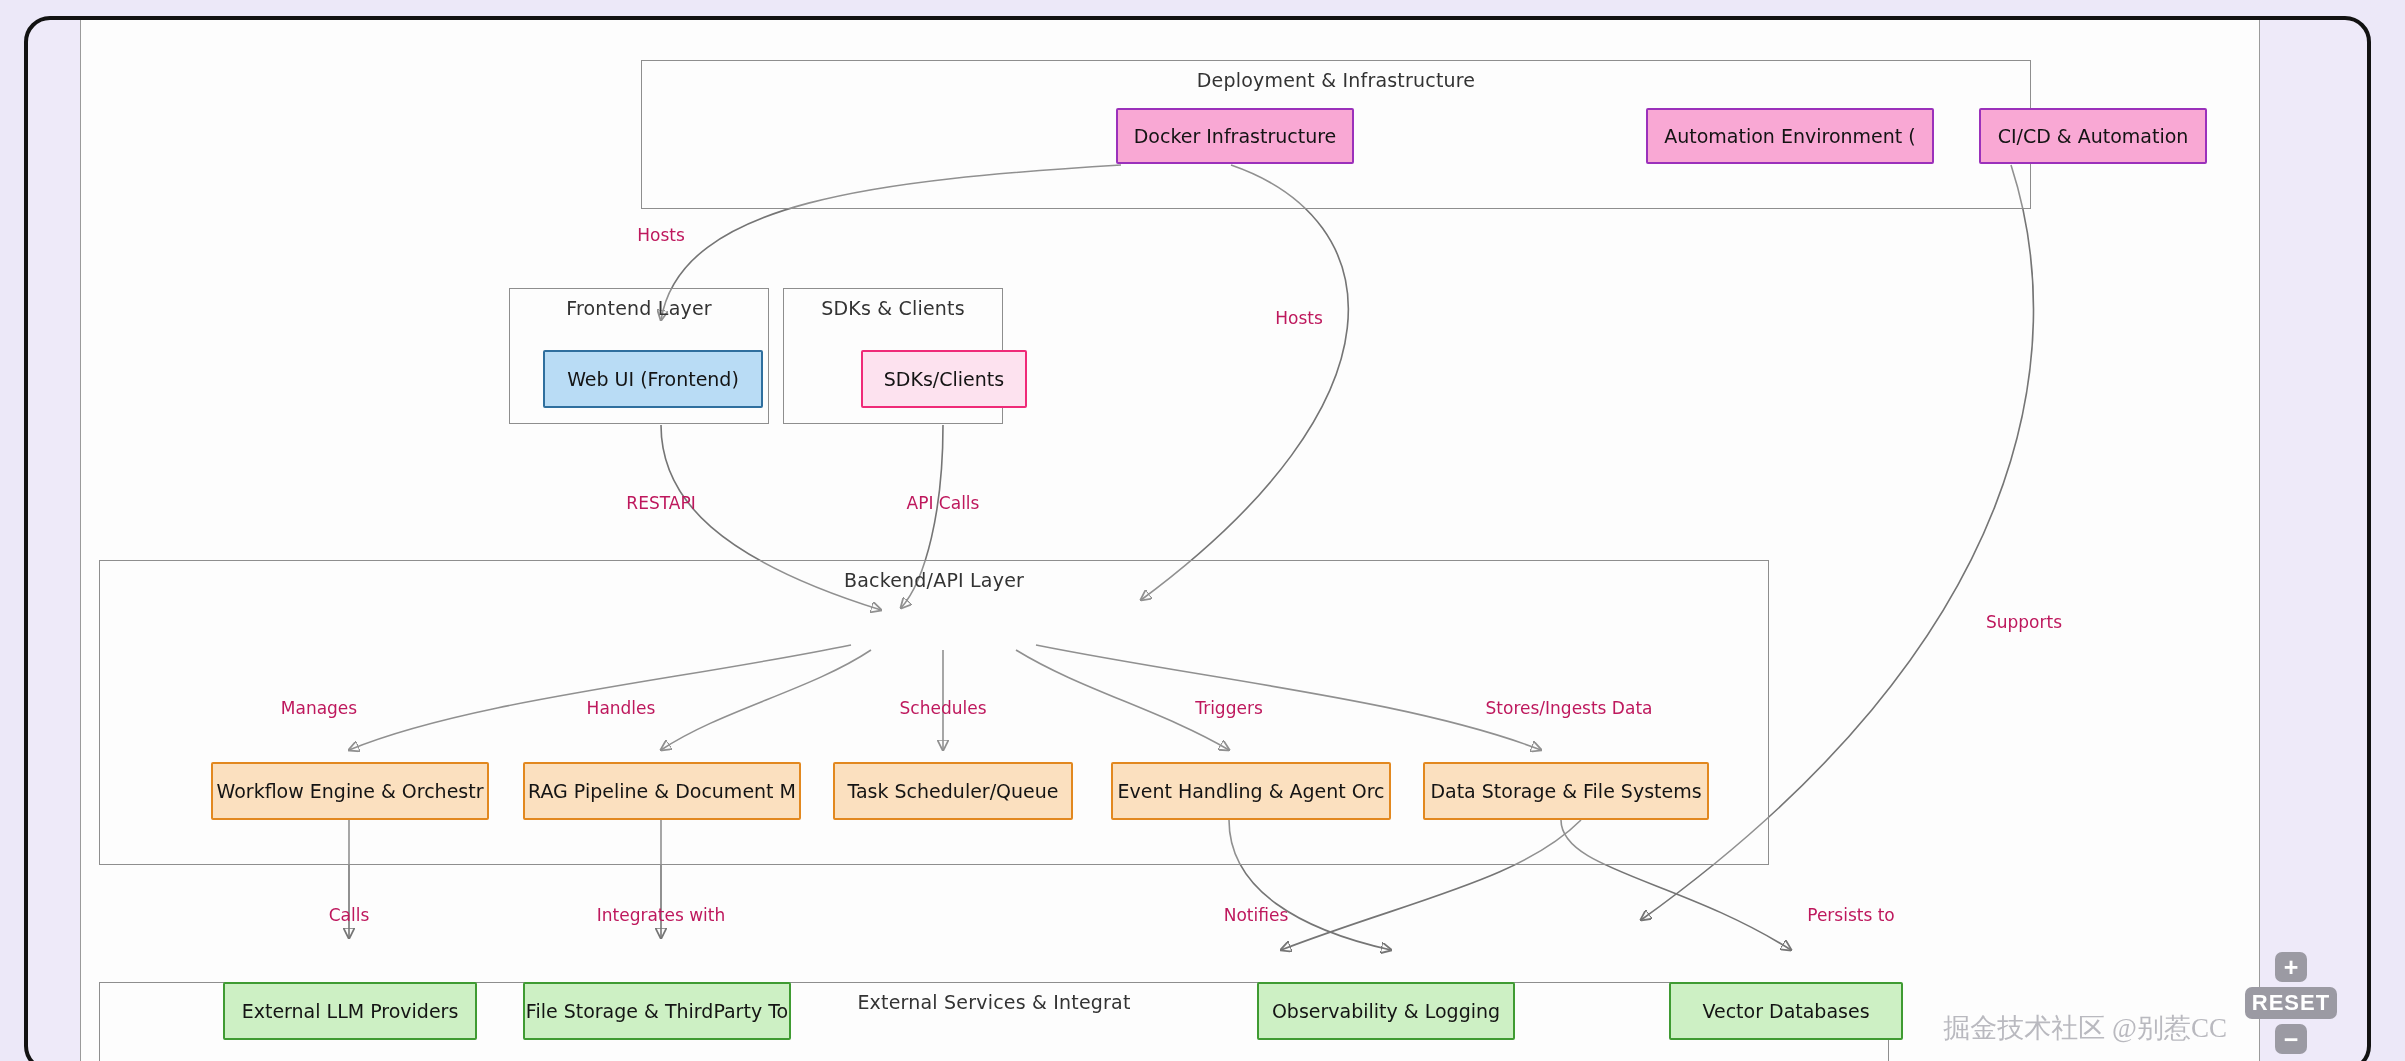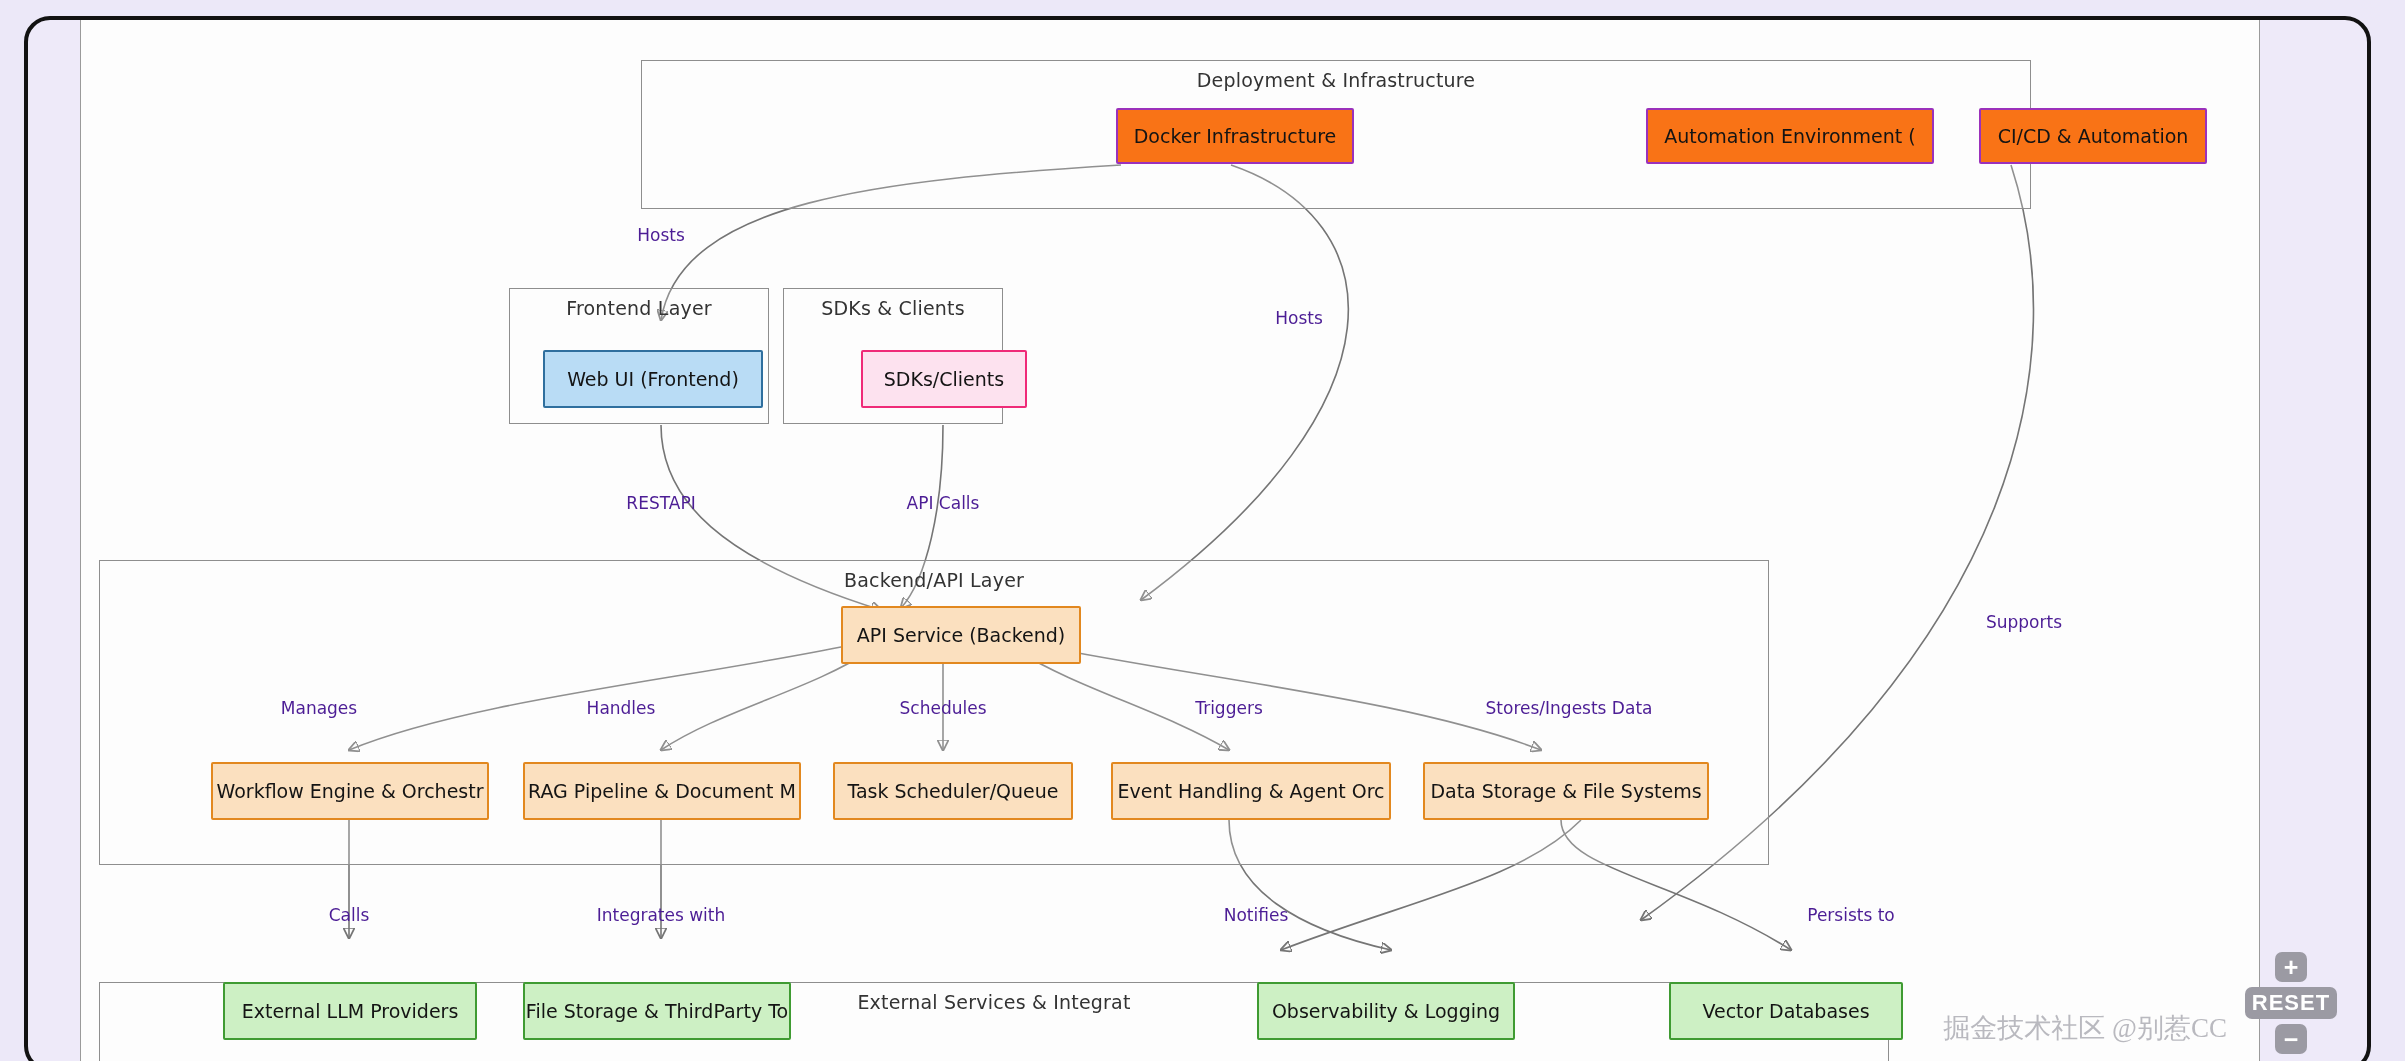--- a/index.html
+++ b/index.html
@@ -56,31 +56,31 @@
     align-items: center;
     justify-content: center;
     font-size: 19px;
     color: #141414;
     white-space: nowrap;
     overflow: hidden;
     text-align: center;
     padding: 0 8px;
     border-radius: 2px;
   }
-  .n-purple { background: #f97316; border: 2.4px solid #9b31bb; }
+  .n-purple { background: #f9a8d4; border: 2.4px solid #9b31bb; }
   .n-blue   { background: #b9dcf5; border: 2.4px solid #2f6f9e; }
   .n-pink   { background: #fde2ef; border: 2.4px solid #ef2a78; }
   .n-orange { background: #fbe0bf; border: 2.4px solid #e2881f; }
   .n-green  { background: #cdf0c4; border: 2.4px solid #3f9b32; }
 
   
   .edge-label {
     position: absolute;
     font-size: 17px;
-    color: #4c1d95;
+    color: #be185d;
     background: transparent;
     white-space: nowrap;
     transform: translateX(-50%);
   }
 
   
   #edges { position: absolute; left: 0; top: 0; width: 2180px; height: 1042px; }
   #edges path { fill: none; stroke: #757575; stroke-width: 1.6px; }
 
   
@@ -194,23 +194,20 @@
     </div>
 
     <div class="node n-blue" style="left:462px; top:330px; width:220px; height:58px;">
       <span>Web UI (Frontend)</span>
     </div>
 
     <div class="node n-pink" style="left:780px; top:330px; width:166px; height:58px;">
       <span>SDKs/Clients</span>
     </div>
 
-    <div class="node n-orange" style="left:760px; top:586px; width:240px; height:58px;">
-      <span>API Service (Backend)</span>
-    </div>
 
     <div class="node n-orange" style="left:130px; top:742px; width:278px; height:58px;">
       <span>Workflow Engine &amp; Orchestr</span>
     </div>
 
     <div class="node n-orange" style="left:442px; top:742px; width:278px; height:58px;">
       <span>RAG Pipeline &amp; Document M</span>
     </div>
 
     <div class="node n-orange" style="left:752px; top:742px; width:240px; height:58px;">

